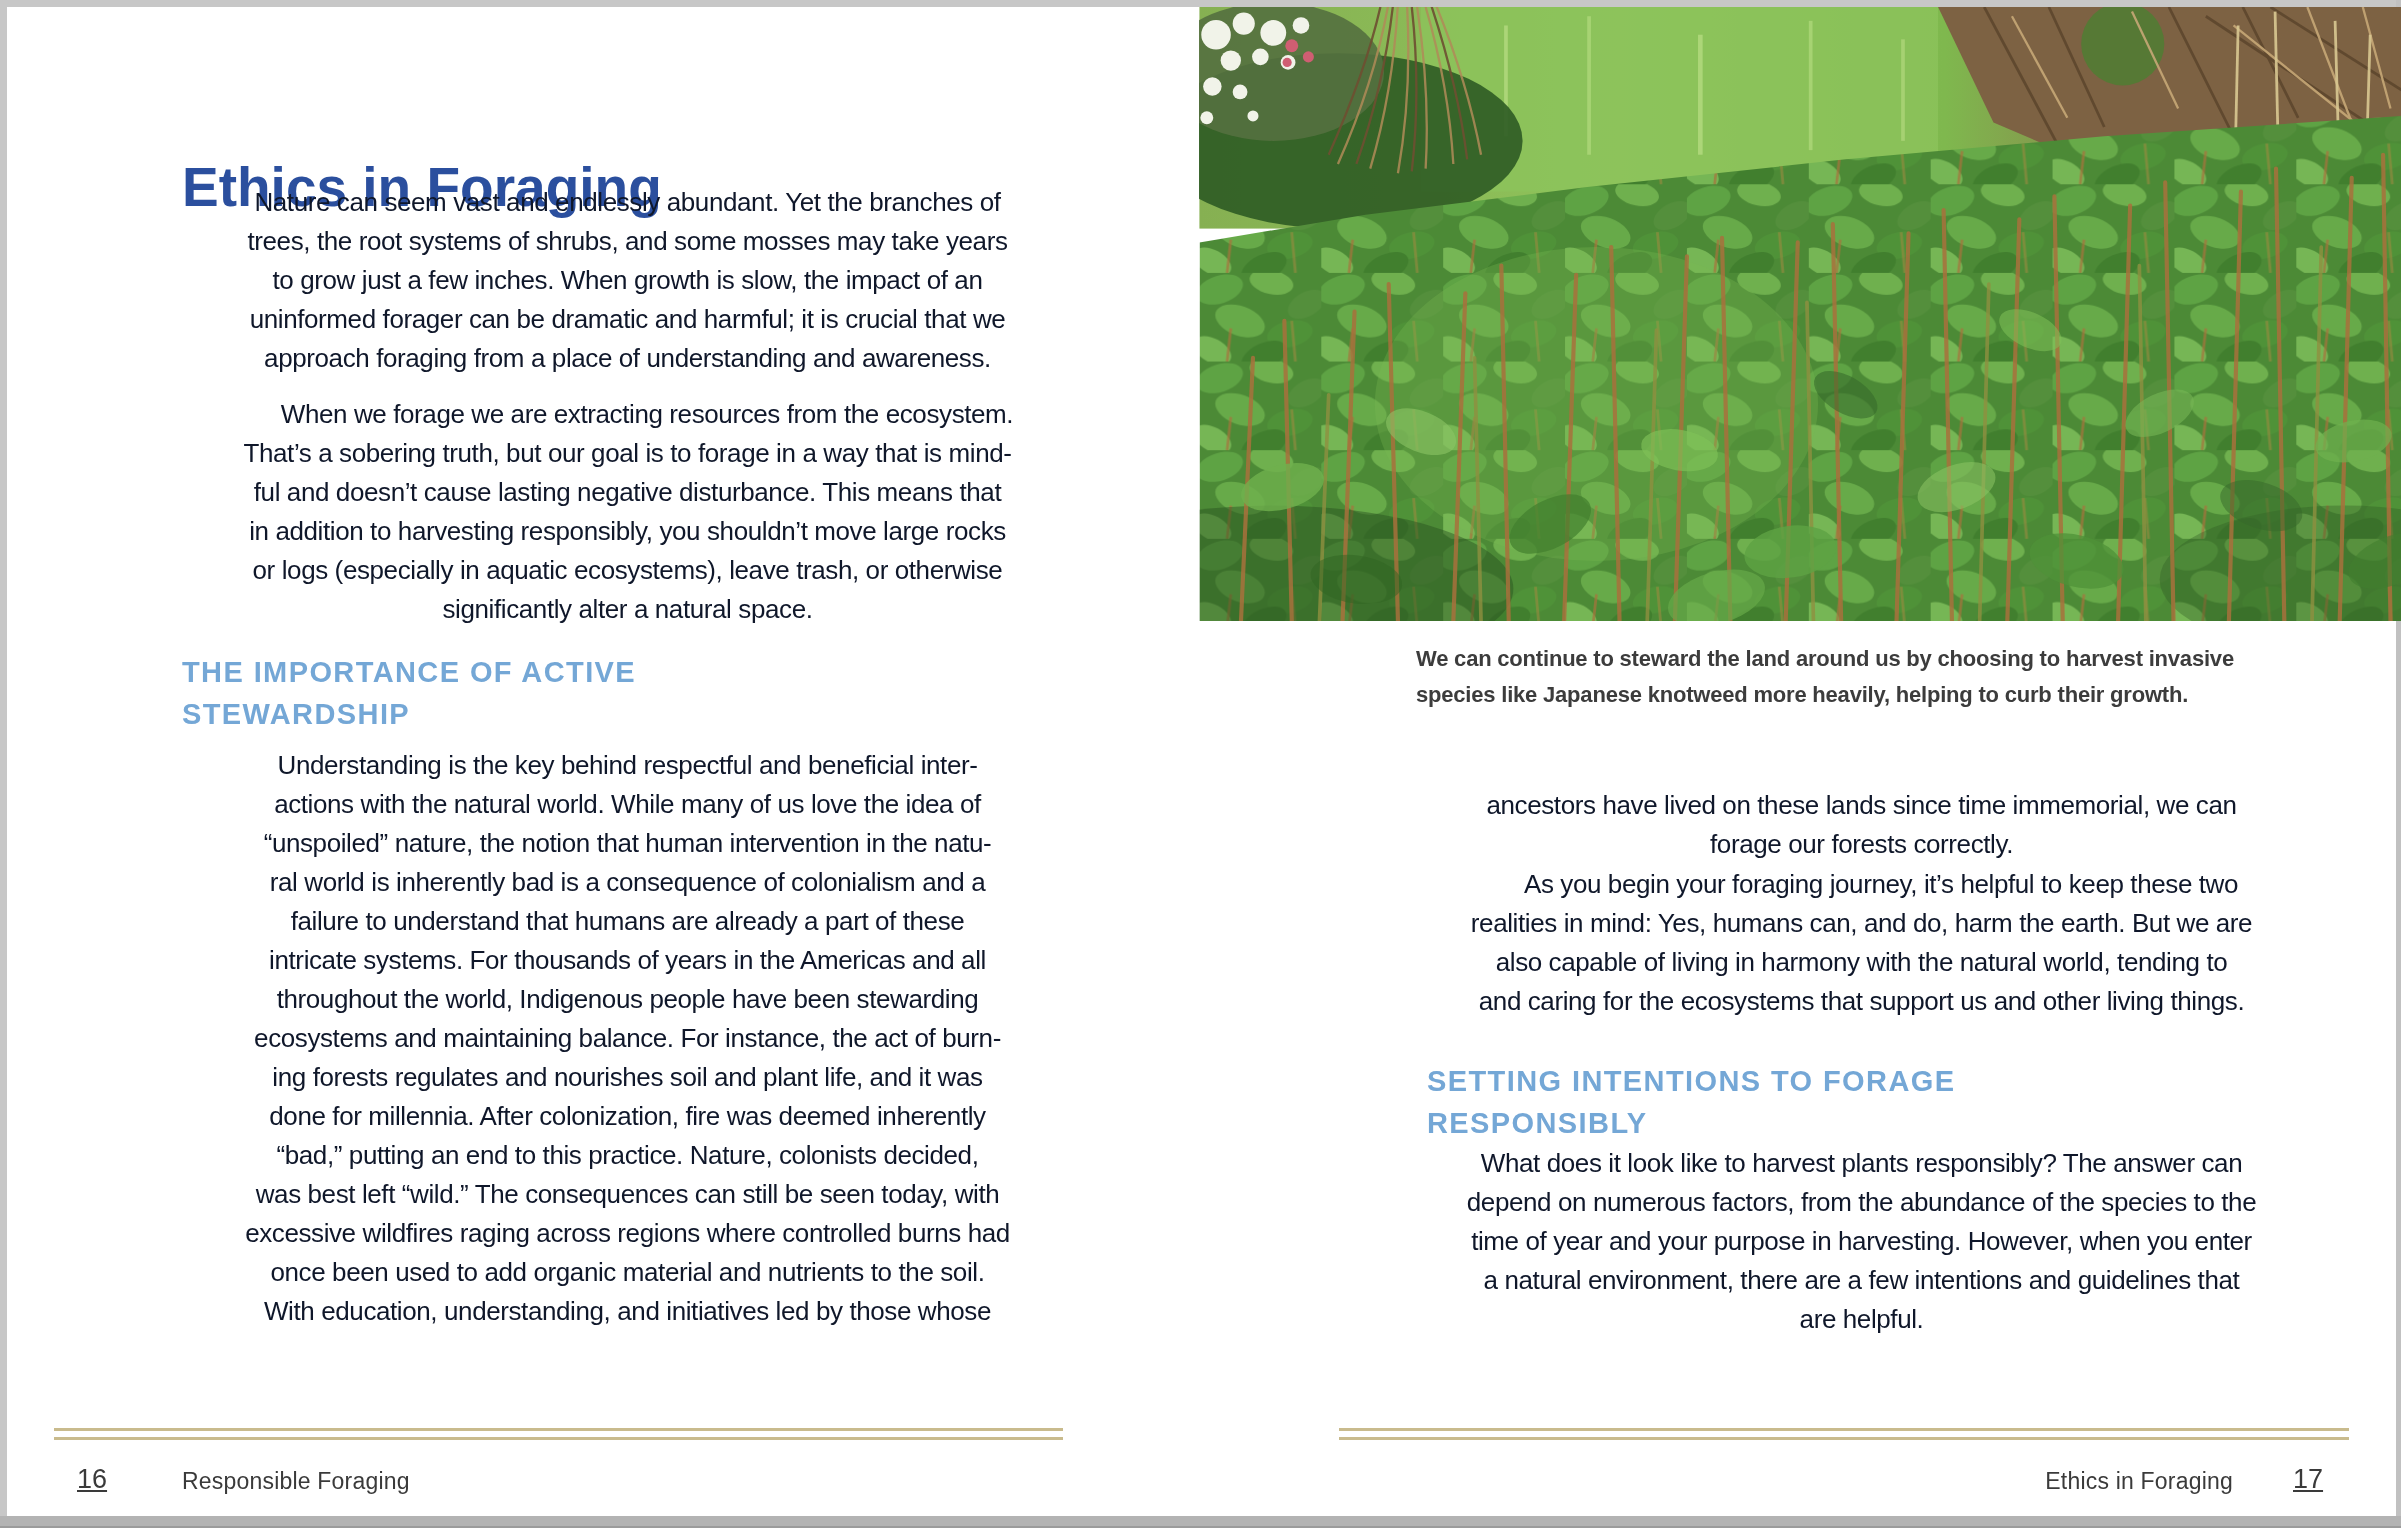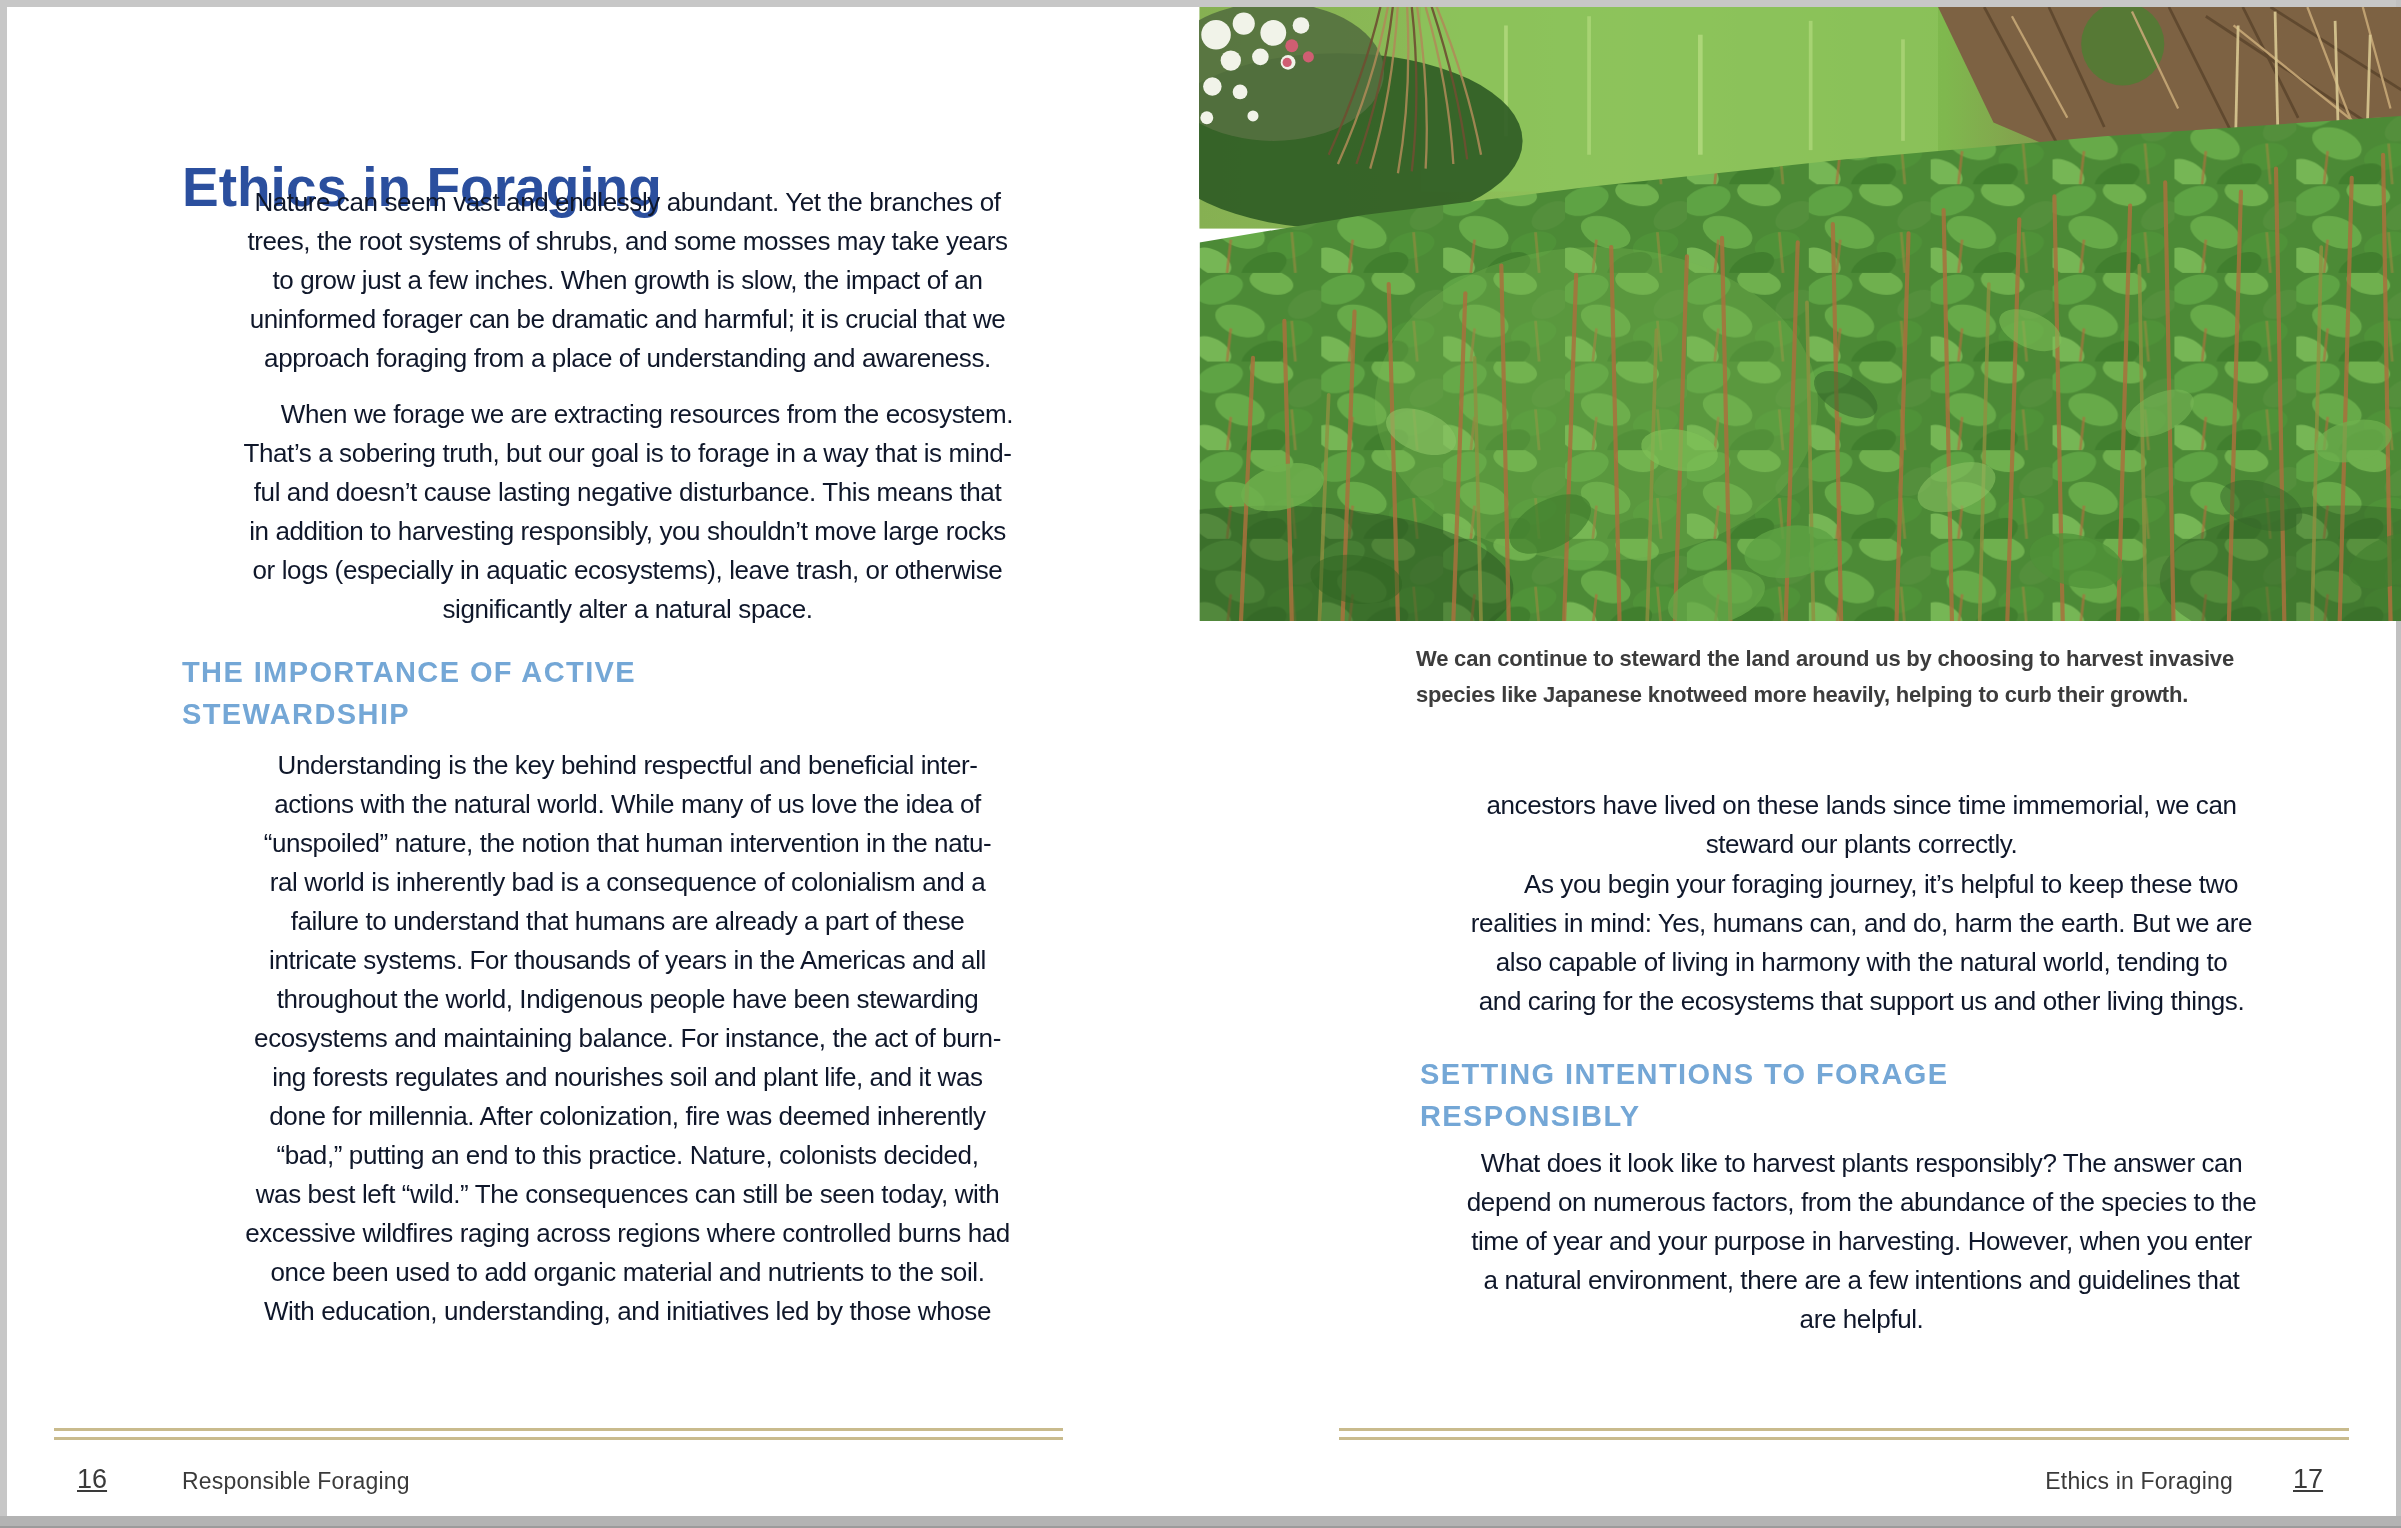--- a/index.html
+++ b/index.html
@@ -243,31 +243,31 @@
     </svg>
   </div>
 
   <div class="caption">
       <div class="line">We can continue to steward the land around us by choosing to harvest invasive</div>
       <div class="line">species like Japanese knotweed more heavily, helping to curb their growth.</div>
     </div>
 
   <div class="body" style="left:1416px;top:786px">
       <div class="line">ancestors have lived on these lands since time immemorial, we can</div>
-      <div class="line">steward our plants correctly.</div>
+      <div class="line">forage our forests correctly.</div>
     </div>
 
   <div class="body indent-first" style="left:1416px;top:865px">
       <div class="line">As you begin your foraging journey, it’s helpful to keep these two</div>
       <div class="line">realities in mind: Yes, humans can, and do, harm the earth. But we are</div>
       <div class="line">also capable of living in harmony with the natural world, tending to</div>
       <div class="line">and caring for the ecosystems that support us and other living things.</div>
     </div>
 
-  <h2 class="subhead" style="left:1416px;top:1049px;margin:4px">
+  <h2 class="subhead" style="left:1416px;top:1049px;margin:11px">
       <div class="line">SETTING INTENTIONS TO FORAGE</div>
       <div class="line">RESPONSIBLY</div>
     </h2>
 
   <div class="body" style="left:1416px;top:1144px">
       <div class="line">What does it look like to harvest plants responsibly? The answer can</div>
       <div class="line">depend on numerous factors, from the abundance of the species to the</div>
       <div class="line">time of year and your purpose in harvesting. However, when you enter</div>
       <div class="line">a natural environment, there are a few intentions and guidelines that</div>
       <div class="line">are helpful.</div>

